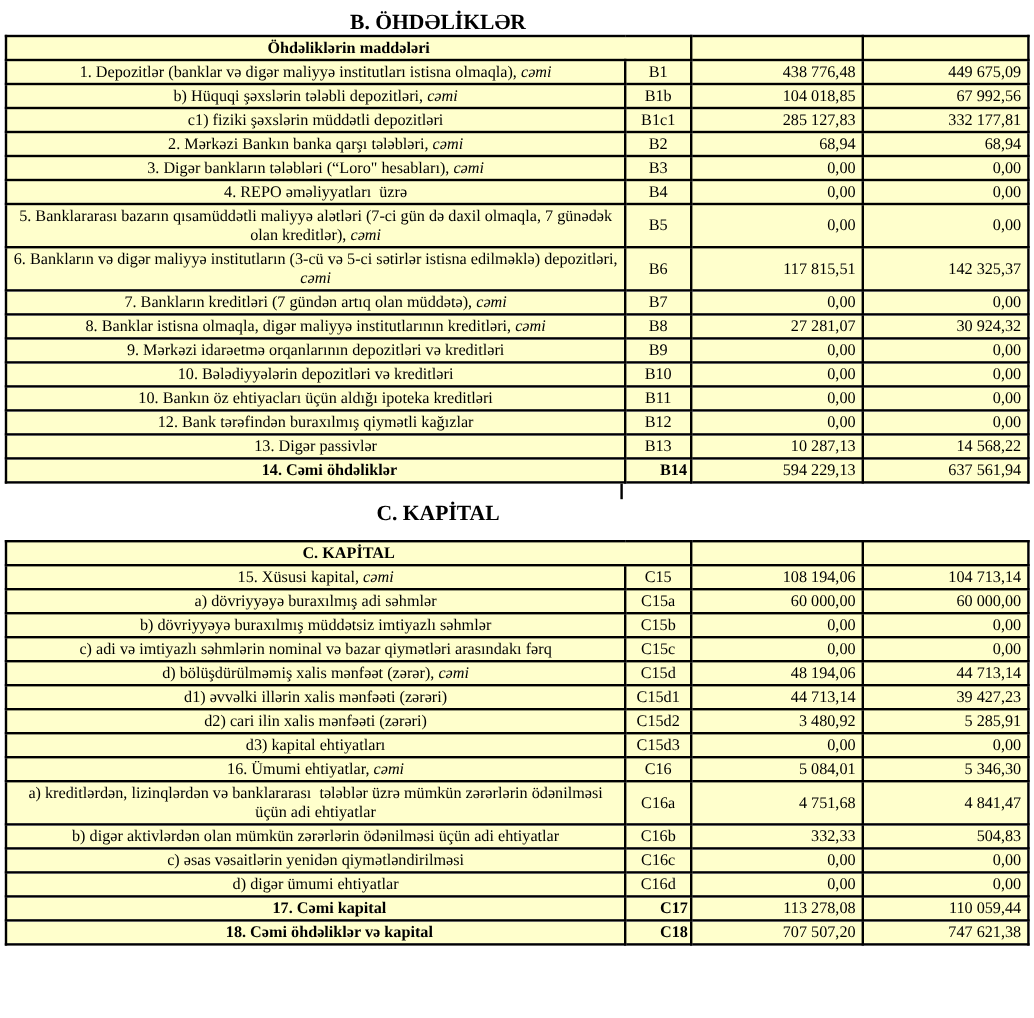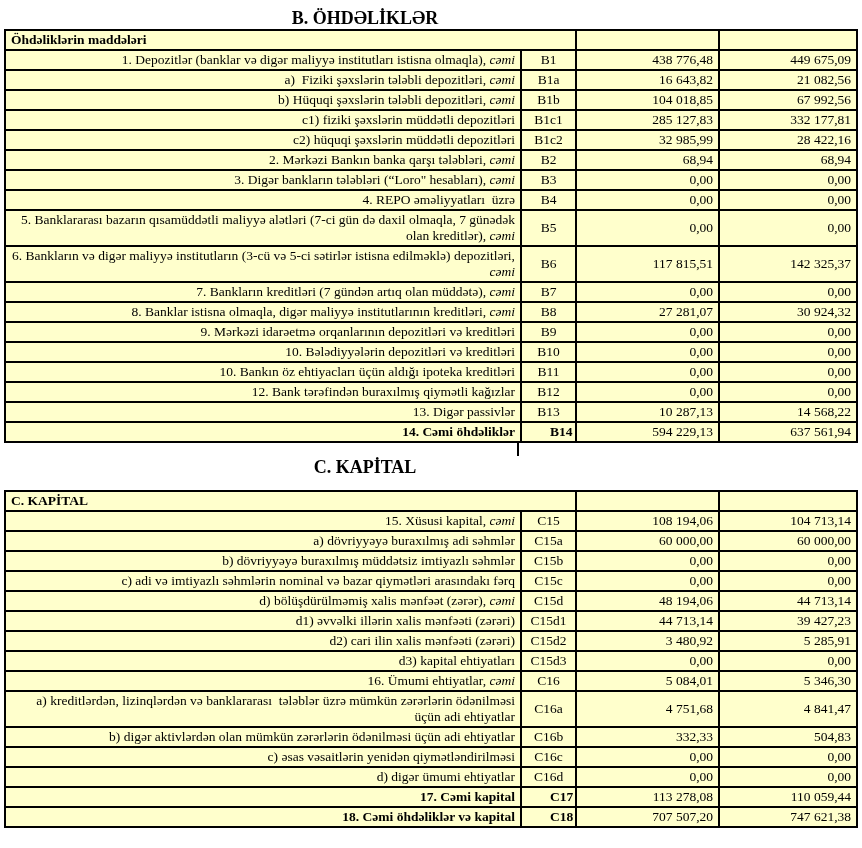--- a/index.html
+++ b/index.html
@@ -26,27 +26,27 @@
   }
   table.fin td {
     border:2px solid #000;
     background:#ffffcc;
     font-size:13.5px;
     line-height:16px;
     padding:1px 5px;
     vertical-align:middle;
     overflow:hidden;
   }
-  td.lbl { text-align:right; white-space:pre-wrap; }
+  td.lbl { text-align:center; white-space:pre-wrap; }
   td.code { text-align:center; padding:1px 2px; white-space:nowrap; }
   td.val { text-align:right; white-space:nowrap; }
   td.ind1 { padding-left:24px; }
   td.ind2 { padding-left:52px; }
   tr.bold-row td.lbl, tr.bold-row td.code { font-weight:bold;padding-left:28px; }
-  td.hdr { font-weight:bold; text-align:left; }
+  td.hdr { font-weight:bold; text-align:center; }
   td.hdr-shift { padding-right:116px; }  
   .it { font-style:italic; }
 
   .stray-wrap { position:relative; height:0; }
   .stray { position:absolute; left:517px; top:0; width:2px; height:13px; background:#000; }
 </style>
 </head>
 <body>
 
 <div>
@@ -68,42 +68,30 @@
       </tr>
     </thead>
     <tbody id="tbody-b">
         <tr>
           <td class="lbl"><span>1. Depozitlər (banklar və digər maliyyə institutları istisna olmaqla), </span><span class="it">cəmi</span></td>
           <td class="code">B1</td>
           <td class="val">438 776,48</td>
           <td class="val">449 675,09</td>
         </tr>
         <tr>
-          <td class="lbl ind1"><span>a)  Fiziki şəxslərin tələbli depozitləri, </span><span class="it">cəmi</span></td>
-          <td class="code">B1a</td>
-          <td class="val">16 643,82</td>
-          <td class="val">21 082,56</td>
-        </tr>
-        <tr>
           <td class="lbl ind1"><span>b) Hüquqi şəxslərin tələbli depozitləri, </span><span class="it">cəmi</span></td>
           <td class="code">B1b</td>
           <td class="val">104 018,85</td>
           <td class="val">67 992,56</td>
         </tr>
         <tr>
           <td class="lbl ind1"><span>c1) fiziki şəxslərin müddətli depozitləri</span></td>
           <td class="code">B1c1</td>
           <td class="val">285 127,83</td>
           <td class="val">332 177,81</td>
-        </tr>
-        <tr>
-          <td class="lbl ind1"><span>c2) hüquqi şəxslərin müddətli depozitləri</span></td>
-          <td class="code">B1c2</td>
-          <td class="val">32 985,99</td>
-          <td class="val">28 422,16</td>
         </tr>
         <tr>
           <td class="lbl"><span>2. Mərkəzi Bankın banka qarşı tələbləri, </span><span class="it">cəmi</span></td>
           <td class="code">B2</td>
           <td class="val">68,94</td>
           <td class="val">68,94</td>
         </tr>
         <tr>
           <td class="lbl"><span>3. Digər bankların tələbləri (“Loro" hesabları), </span><span class="it">cəmi</span></td>
           <td class="code">B3</td>

